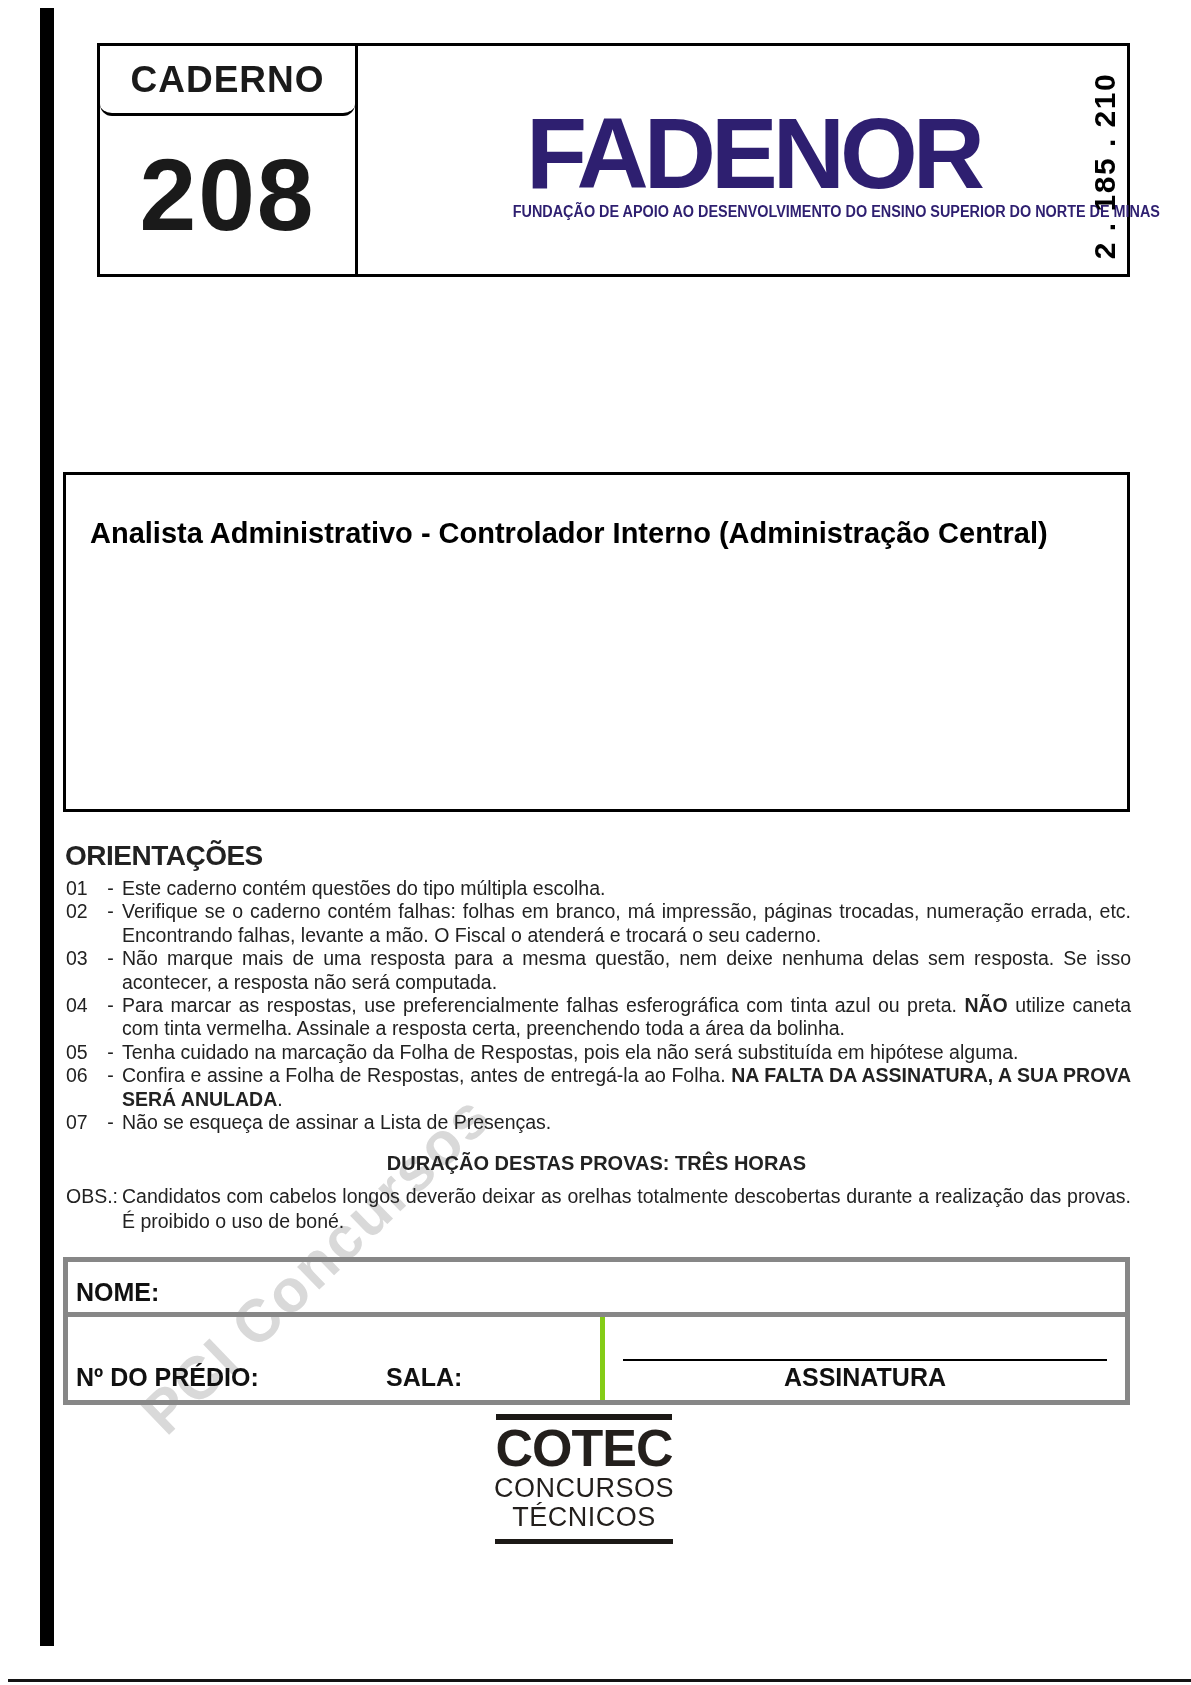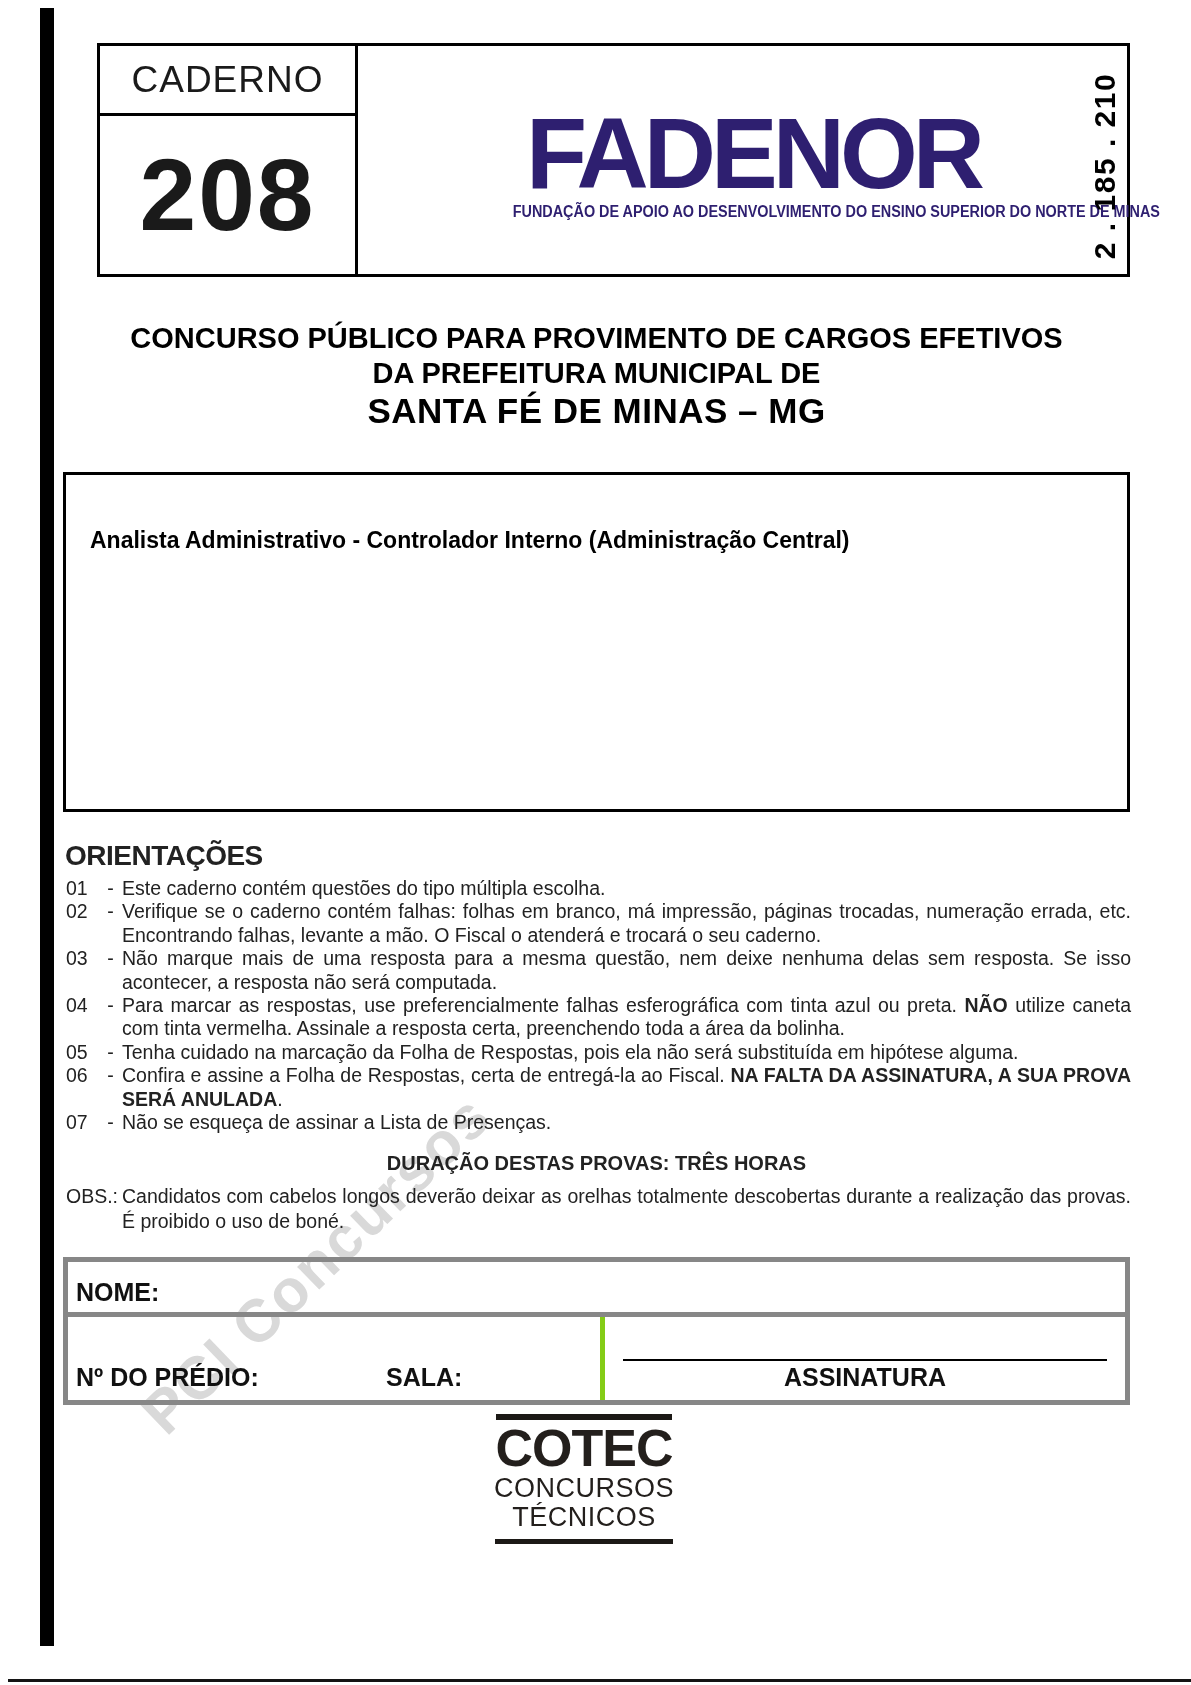--- a/index.html
+++ b/index.html
@@ -13,40 +13,40 @@
 
   
   .watermark{
     position:absolute;left:128px;top:1398px;transform-origin:0 0;transform:rotate(-44deg);
     font-size:60px;font-weight:bold;color:#d9d9d9;white-space:nowrap;letter-spacing:2px;
   }
 
   
   .header-box{position:absolute;left:97px;top:43px;width:1033px;height:234px;border:3px solid #000;box-sizing:border-box;display:flex;background:transparent;}
   .caderno-cell{flex:0 0 258px;border-right:3px solid #000;box-sizing:border-box;display:flex;flex-direction:column;}
-  .caderno-label{height:70px;border-bottom:3px solid #000;box-sizing:border-box;display:flex;align-items:center;justify-content:center;font-size:37px;font-weight:normal;letter-spacing:1px;}
+  .caderno-label{height:70px;border-bottom:3px solid #000;box-sizing:border-box;display:flex;align-items:center;justify-content:center;font-size:37px;font-weight:bold;letter-spacing:1px;border-radius:12px;}
   .caderno-number{flex:1;display:flex;align-items:center;justify-content:center;font-size:102px;font-weight:bold;letter-spacing:2px;}
   .fadenor-cell{flex:1;position:relative;}
   .fadenor-logo{position:absolute;left:128px;top:60px;width:534px;text-align:center;color:#2e1f70;}
   .fadenor-name{font-size:100px;line-height:94px;font-weight:bold;letter-spacing:-5px;}
   .fadenor-subtitle{margin-top:3px;font-size:16px;font-weight:bold;white-space:nowrap;transform:scaleX(0.9);transform-origin:center;}
   .serial{
     position:absolute;left:998px;top:151px;width:214px;height:30px;line-height:30px;
     transform:rotate(-90deg);font-size:30px;font-weight:bold;text-align:center;letter-spacing:1.5px;color:#000;
   }
 
   
   .title-block{position:absolute;left:63px;top:321px;width:1067px;text-align:center;font-weight:bold;color:#000;}
   .title-l1{font-size:29px;line-height:35px;}
   .title-l2{font-size:29px;line-height:34px;}
   .title-l3{font-size:35px;line-height:41px;letter-spacing:0.5px;}
 
   
   .cargo-box{position:absolute;left:63px;top:472px;width:1067px;height:340px;border:3px solid #000;box-sizing:border-box;}
-  .cargo-text{position:absolute;left:24px;top:52px;font-size:23px;font-weight:bold;color:#000;}
+  .cargo-text{position:absolute;left:24px;top:42px;font-size:29px;font-weight:bold;color:#000;}
 
   
   .orient-heading{position:absolute;left:65px;top:840px;font-size:28px;font-weight:bold;letter-spacing:-0.5px;color:#222;}
   .orient-list{position:absolute;left:66px;top:877px;width:1065px;color:#222;}
   .orient-item{display:flex;font-size:19.5px;line-height:23.4px;}
   .orient-num{flex:0 0 33px;}
   .orient-dash{flex:0 0 23px;text-align:center;}
   .orient-text{flex:1;text-align:justify;}
   .b{font-weight:bold;}
 
@@ -90,25 +90,20 @@
     </div>
     <div class="fadenor-cell">
       <div class="fadenor-logo">
         <div class="fadenor-name">FADENOR</div>
         <div class="fadenor-subtitle">FUNDAÇÃO DE APOIO AO DESENVOLVIMENTO DO ENSINO SUPERIOR DO NORTE DE MINAS</div>
       </div>
     </div>
   </div>
   <div class="serial">2 . 185 . 210</div>
 
-  <div class="title-block">
-    <div class="title-l1">CONCURSO PÚBLICO PARA PROVIMENTO DE CARGOS EFETIVOS</div>
-    <div class="title-l2">DA PREFEITURA MUNICIPAL DE</div>
-    <div class="title-l3">SANTA FÉ DE MINAS – MG</div>
-  </div>
 
   <div class="cargo-box">
     <div class="cargo-text">Analista Administrativo - Controlador Interno (Administração Central)</div>
   </div>
 
   <div class="orient-heading">ORIENTAÇÕES</div>
 
   <div class="orient-list">
     <div class="orient-item">
       <span class="orient-num">01</span>
@@ -131,21 +126,21 @@
       <span class="orient-text"><span>Para marcar as respostas, use preferencialmente falhas esferográfica com tinta azul ou preta. </span><span class="b">NÃO</span><span> utilize caneta com tinta vermelha. Assinale a resposta certa, preenchendo toda a área da bolinha.</span></span>
     </div>
     <div class="orient-item">
       <span class="orient-num">05</span>
       <span class="orient-dash">-</span>
       <span class="orient-text"><span>Tenha cuidado na marcação da Folha de Respostas, pois ela não será substituída em hipótese alguma.</span><span class="b"></span><span></span></span>
     </div>
     <div class="orient-item">
       <span class="orient-num">06</span>
       <span class="orient-dash">-</span>
-      <span class="orient-text"><span>Confira e assine a Folha de Respostas, certa de entregá-la ao Fiscal. </span><span class="b">NA FALTA DA ASSINATURA, A SUA PROVA SERÁ ANULADA</span><span>.</span></span>
+      <span class="orient-text"><span>Confira e assine a Folha de Respostas, antes de entregá-la ao Folha. </span><span class="b">NA FALTA DA ASSINATURA, A SUA PROVA SERÁ ANULADA</span><span>.</span></span>
     </div>
     <div class="orient-item">
       <span class="orient-num">07</span>
       <span class="orient-dash">-</span>
       <span class="orient-text"><span>Não se esqueça de assinar a Lista de Presenças.</span><span class="b"></span><span></span></span>
     </div>
   </div>
 
   <div class="duracao">DURAÇÃO DESTAS PROVAS: TRÊS HORAS</div>
 

